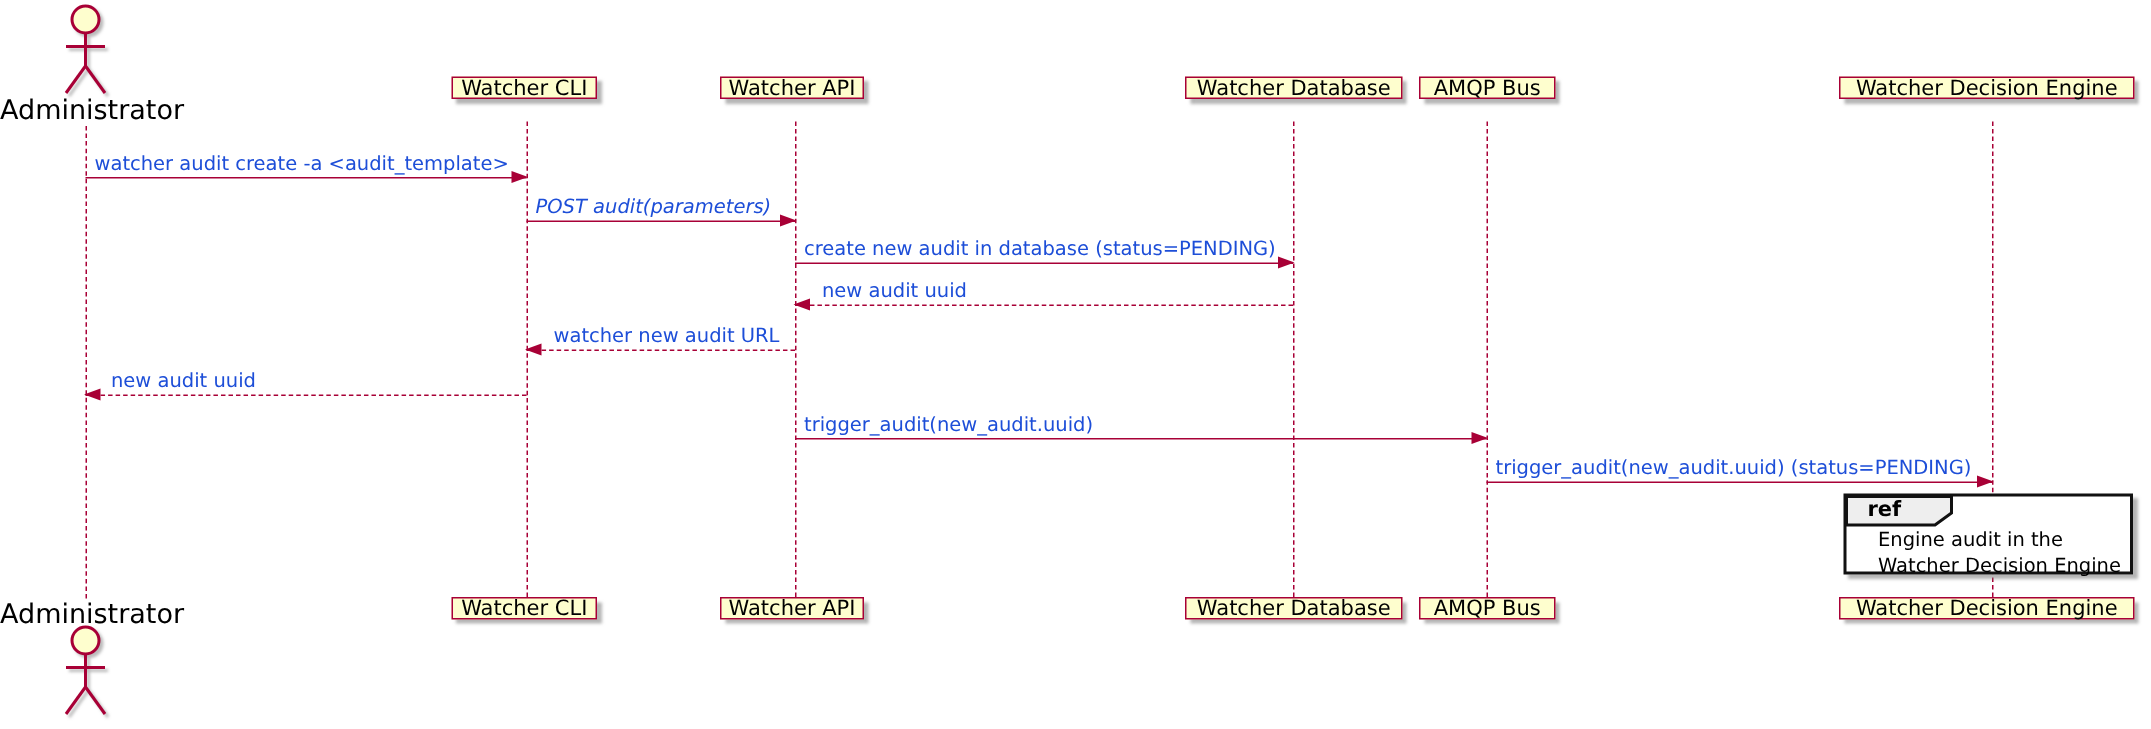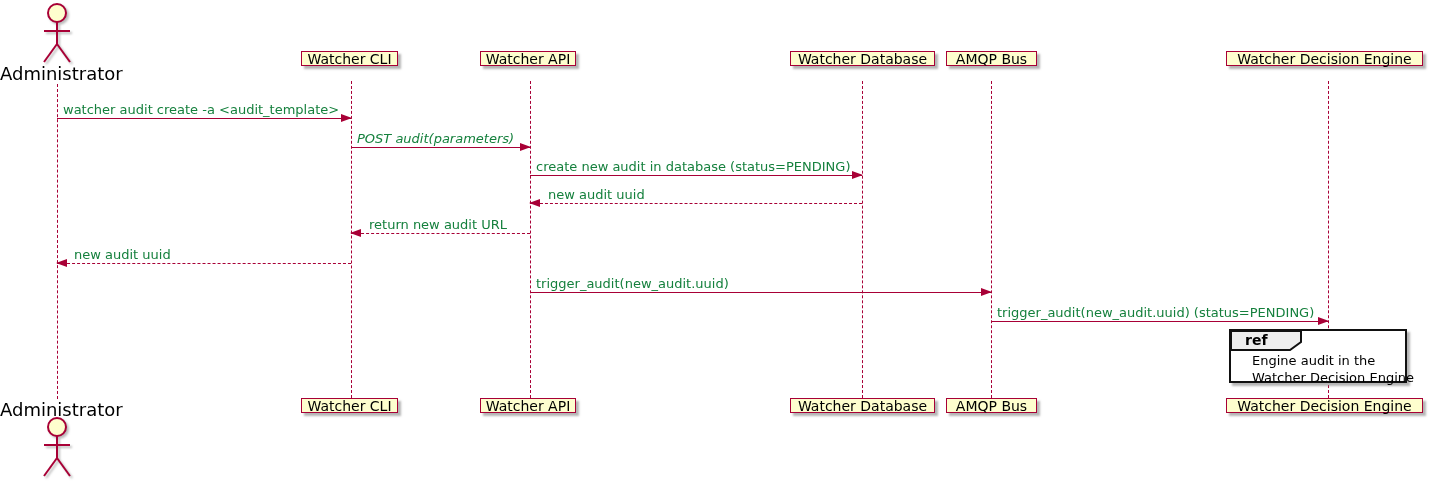--- a/index.html
+++ b/index.html
@@ -23,31 +23,31 @@
     box-shadow:3px 3px 2px rgba(120,120,120,.55);
   }
 
   
   .actor-svg{position:absolute;filter:drop-shadow(2px 2px 1px rgba(120,120,120,.5));}
   .actor-label{position:absolute;width:114px;text-align:center;font-size:18px;white-space:nowrap;}
 
   
   .msg{position:absolute;height:0;border-top:1.2px solid var(--red);}
   .msg.dotted{border-top-style:dashed;}
-  .msg-label{position:absolute;bottom:2px;font-size:13px;white-space:nowrap;color:#15803d;}
+  .msg-label{position:absolute;bottom:2px;font-size:13px;white-space:nowrap;color:#1d4ed8;}
   .arrow-r{position:absolute;right:-1px;top:-5px;width:0;height:0;
     border-top:4.5px solid transparent;border-bottom:4.5px solid transparent;
     border-left:11px solid var(--red);}
   .arrow-l{position:absolute;left:-1px;top:-5px;width:0;height:0;
     border-top:4.5px solid transparent;border-bottom:4.5px solid transparent;
     border-right:11px solid var(--red);}
 
   
   .ref-box{
-    position:absolute;left:1229px;top:329px;width:178px;height:54px;box-sizing:border-box;
+    position:absolute;left:1229px;top:329px;width:193px;height:54px;box-sizing:border-box;
     background:#fff;border:2px solid #111;
     box-shadow:3px 3px 2px rgba(120,120,120,.55);
   }
   .ref-header{position:absolute;left:-1px;top:-1px;}
   .ref-keyword{position:absolute;left:14px;top:1px;font-size:14px;font-weight:bold;}
   .ref-body{position:absolute;left:21px;top:21px;font-size:13px;line-height:17px;white-space:nowrap;}
 </style>
 </head>
 <body>
 
@@ -124,21 +124,21 @@
     <span class="msg-label" style="left:6px;">create new audit in database (status=PENDING)</span>
     <span class="arrow-r"></span>
   </div>
 
   <div class="msg dotted" style="left:530px;top:203px;width:332px;">
     <span class="msg-label" style="left:18px;">new audit uuid</span>
     <span class="arrow-l"></span>
   </div>
 
   <div class="msg dotted" style="left:351px;top:233px;width:179px;">
-    <span class="msg-label" style="left:18px;">return new audit URL</span>
+    <span class="msg-label" style="left:18px;">watcher new audit URL</span>
     <span class="arrow-l"></span>
   </div>
 
   <div class="msg dotted" style="left:57px;top:263px;width:294px;">
     <span class="msg-label" style="left:17px;">new audit uuid</span>
     <span class="arrow-l"></span>
   </div>
 
   <div class="msg" style="left:530px;top:292px;width:461px;">
     <span class="msg-label" style="left:6px;">trigger_audit(new_audit.uuid)</span>

